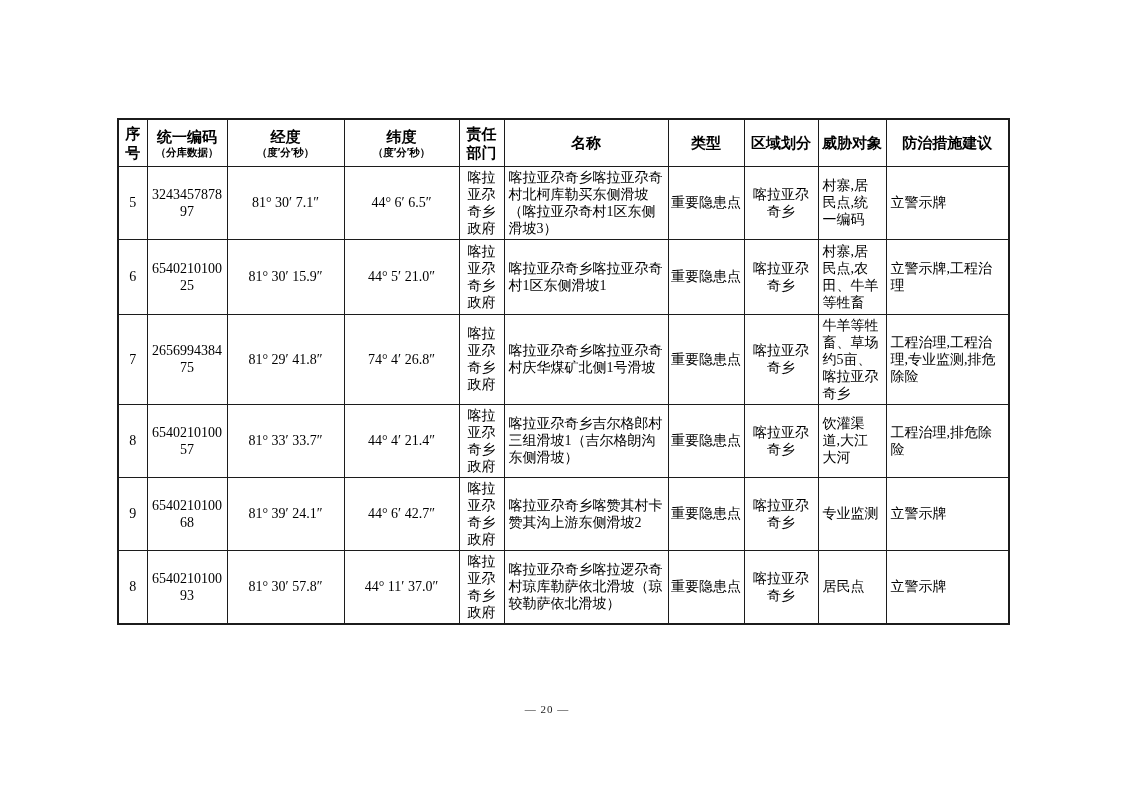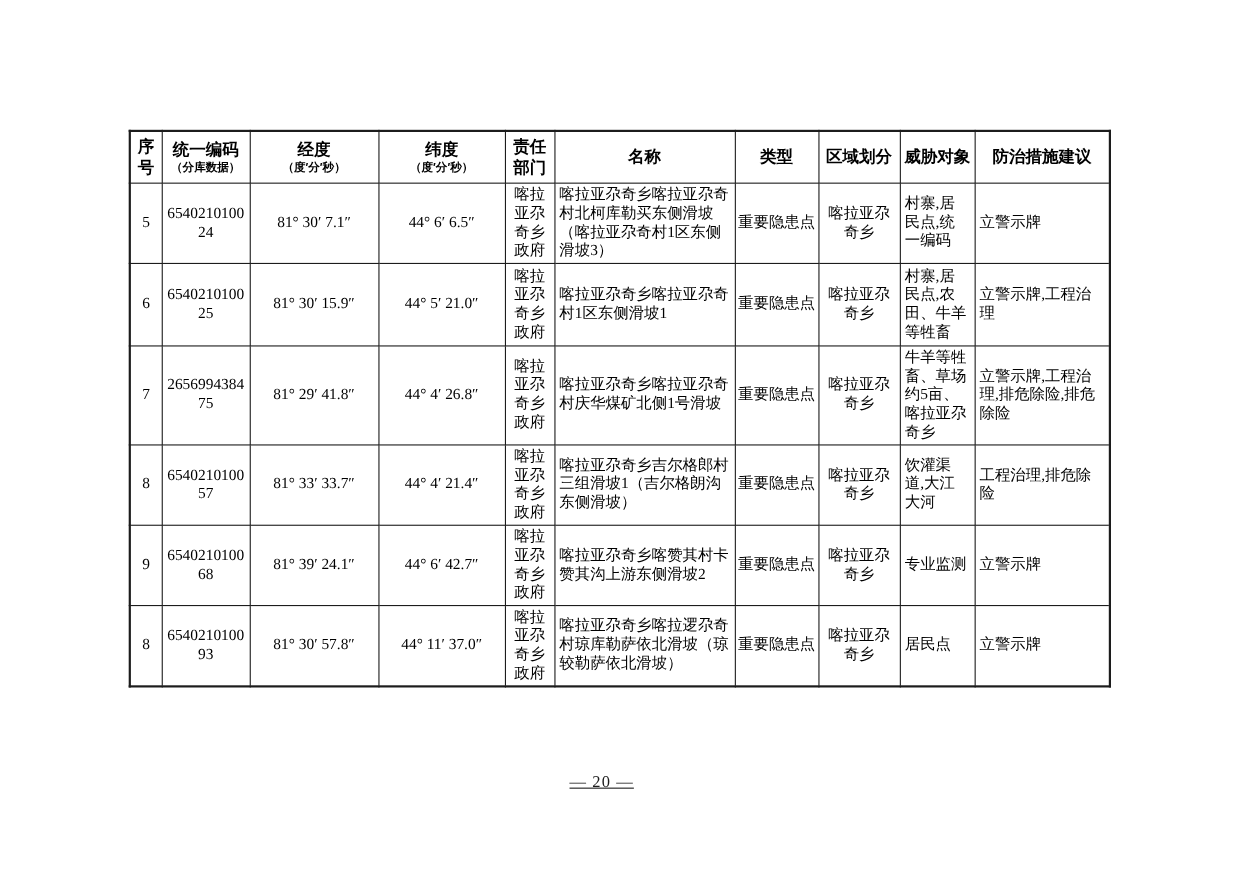--- a/index.html
+++ b/index.html
@@ -41,24 +41,23 @@
     word-break:break-all;
   }
   td.ctr { text-align:center; padding:2px 2px; }
   td.lft { text-align:left;  padding:2px 4px; }
   .page-footer {
     position:absolute;
     left:0;
     top:703px;
     width:100%;
     text-align:center;
-    font-size:15px;
+    font-size:11px;
     letter-spacing:1px;
     color:#1c1c1c;
-    text-decoration:underline;
   }
 </style>
 </head>
 <body>
 
 <div class="page">
 
   <table class="hazard">
     <colgroup>
       <col style="width:29px">
@@ -105,21 +104,21 @@
             <span class="hm">威胁对象</span>
           </th>
         <th>
             <span class="hm">防治措施建议</span>
           </th>
       </tr>
     </thead>
     <tbody>
       <tr style="height:67px">
         <td class="ctr">5</td>
-        <td class="ctr">654021010024</td>
+        <td class="ctr">324345787897</td>
         <td class="ctr">81° 30′ 7.1″</td>
         <td class="ctr">44° 6′ 6.5″</td>
         <td class="ctr">喀拉亚尕奇乡政府</td>
         <td class="lft">喀拉亚尕奇乡喀拉亚尕奇村北柯库勒买东侧滑坡（喀拉亚尕奇村1区东侧滑坡3）</td>
         <td class="ctr">重要隐患点</td>
         <td class="ctr">喀拉亚尕奇乡</td>
         <td class="lft">村寨,居民点,统一编码</td>
         <td class="lft">立警示牌</td>
       </tr>
       <tr style="height:75px">
@@ -131,27 +130,27 @@
         <td class="lft">喀拉亚尕奇乡喀拉亚尕奇村1区东侧滑坡1</td>
         <td class="ctr">重要隐患点</td>
         <td class="ctr">喀拉亚尕奇乡</td>
         <td class="lft">村寨,居民点,农田、牛羊等牲畜</td>
         <td class="lft">立警示牌,工程治理</td>
       </tr>
       <tr style="height:90px">
         <td class="ctr">7</td>
         <td class="ctr">265699438475</td>
         <td class="ctr">81° 29′ 41.8″</td>
-        <td class="ctr">44° 4′ 26.8″</td>
+        <td class="ctr">74° 4′ 26.8″</td>
         <td class="ctr">喀拉亚尕奇乡政府</td>
         <td class="lft">喀拉亚尕奇乡喀拉亚尕奇村庆华煤矿北侧1号滑坡</td>
         <td class="ctr">重要隐患点</td>
         <td class="ctr">喀拉亚尕奇乡</td>
         <td class="lft">牛羊等牲畜、草场约5亩、喀拉亚尕奇乡</td>
-        <td class="lft">立警示牌,工程治理,排危除险,排危除险</td>
+        <td class="lft">工程治理,工程治理,专业监测,排危除险</td>
       </tr>
       <tr style="height:72px">
         <td class="ctr">8</td>
         <td class="ctr">654021010057</td>
         <td class="ctr">81° 33′ 33.7″</td>
         <td class="ctr">44° 4′ 21.4″</td>
         <td class="ctr">喀拉亚尕奇乡政府</td>
         <td class="lft">喀拉亚尕奇乡吉尔格郎村三组滑坡1（吉尔格朗沟东侧滑坡）</td>
         <td class="ctr">重要隐患点</td>
         <td class="ctr">喀拉亚尕奇乡</td>

